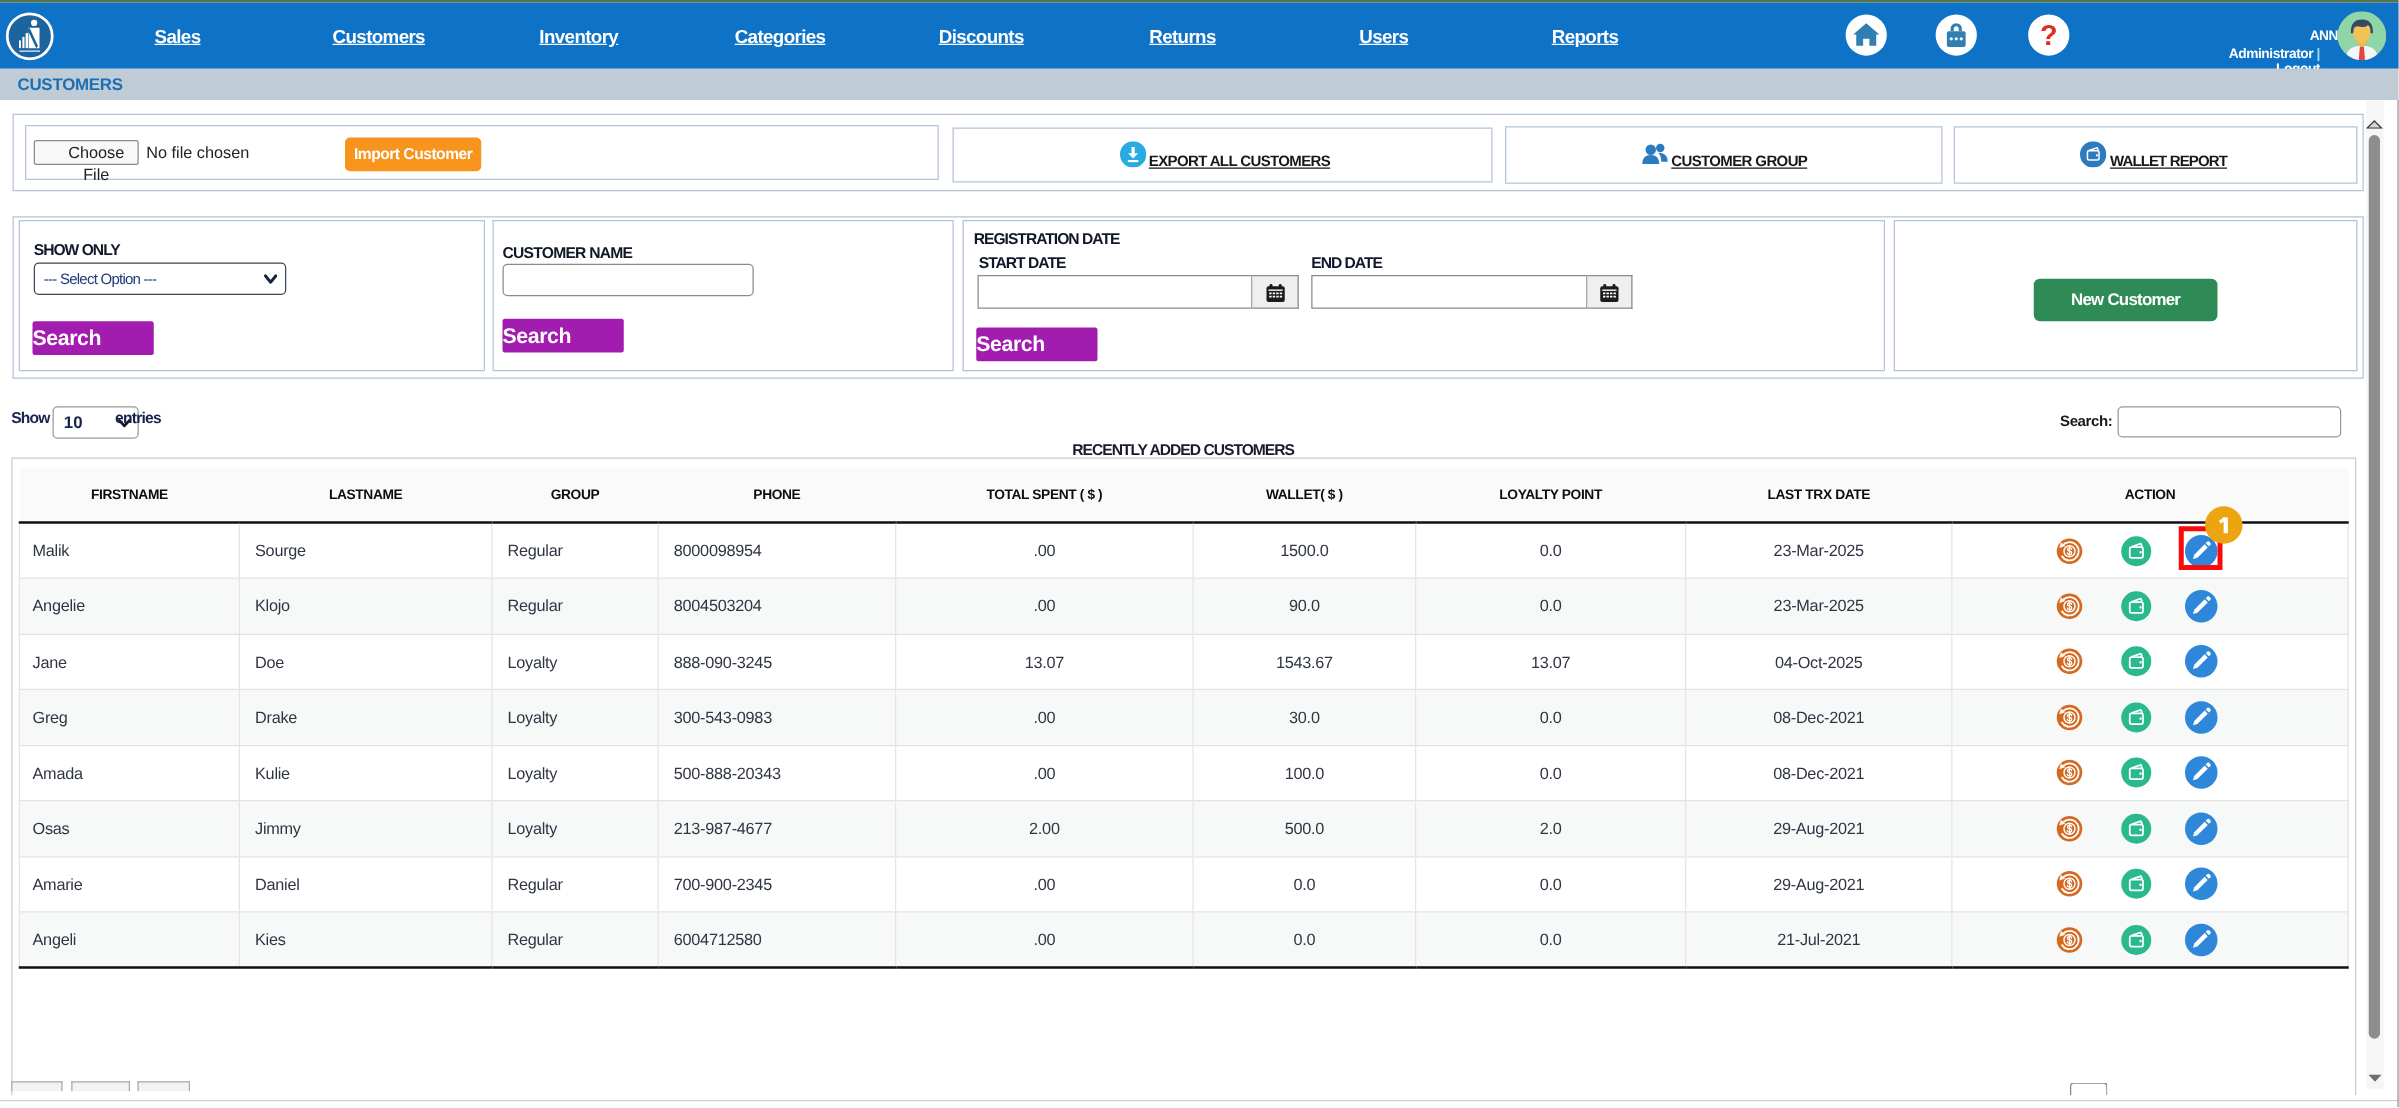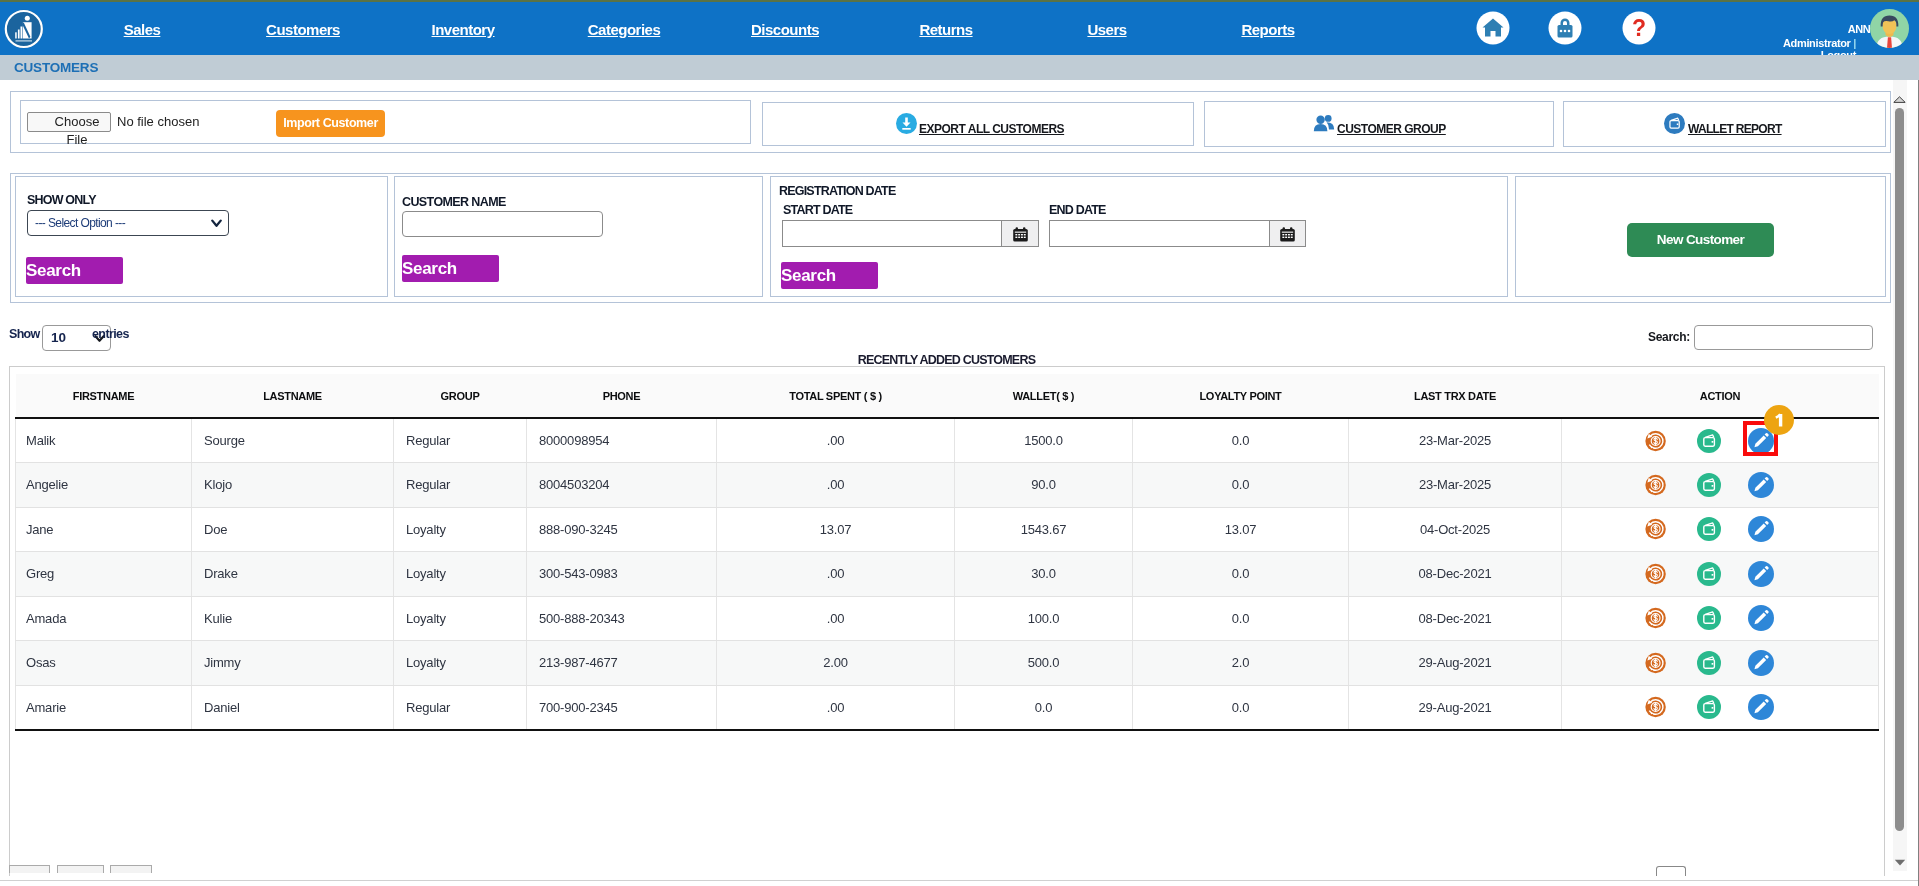--- a/index.html
+++ b/index.html
@@ -426,20 +426,43 @@
               </g>
               <g transform="translate(65,14)">
                 <use href="#ic-wallet"></use>
               </g>
               <g transform="translate(117,14)">
                 <use href="#ic-pencil"></use>
               </g>
             </svg>
           </td>
     </tr>
+    <tr class="even">
+      <td>Angeli</td>
+          <td class="p">Kies</td>
+          <td class="p">Regular</td>
+          <td class="p">6004712580</td>
+          <td class="c">.00</td>
+          <td class="c">0.0</td>
+          <td class="c">0.0</td>
+          <td class="c">21-Jul-2021</td>
+          <td class="act">
+            <svg class="acticons" width="132" height="28" viewBox="0 0 132 28">
+              <g transform="translate(11.6,14)">
+                <use href="#ic-refund"></use>
+              </g>
+              <g transform="translate(65,14)">
+                <use href="#ic-wallet"></use>
+              </g>
+              <g transform="translate(117,14)">
+                <use href="#ic-pencil"></use>
+              </g>
+            </svg>
+          </td>
+    </tr>
   </tbody>
     </table>
 
   <div class="abs" style="left:1743px; top:340.5px; width:35px; height:35px; border:4px solid #f90b0b;"></div>
   <div class="abs" style="left:1764px; top:325px; width:30px; height:30px; border-radius:50%; background:#eda411;"><svg width="30" height="30" viewBox="0 0 30 30">
         <g stroke="#fff" fill="none" stroke-linecap="butt">
           <path d="M 16.6 9 L 16.6 21.5" stroke-width="3.4"></path>
           <path d="M 11.8 12.6 Q 14.6 11.4 16.3 9.3" stroke-width="2.6"></path>
         </g>
       </svg></div>

